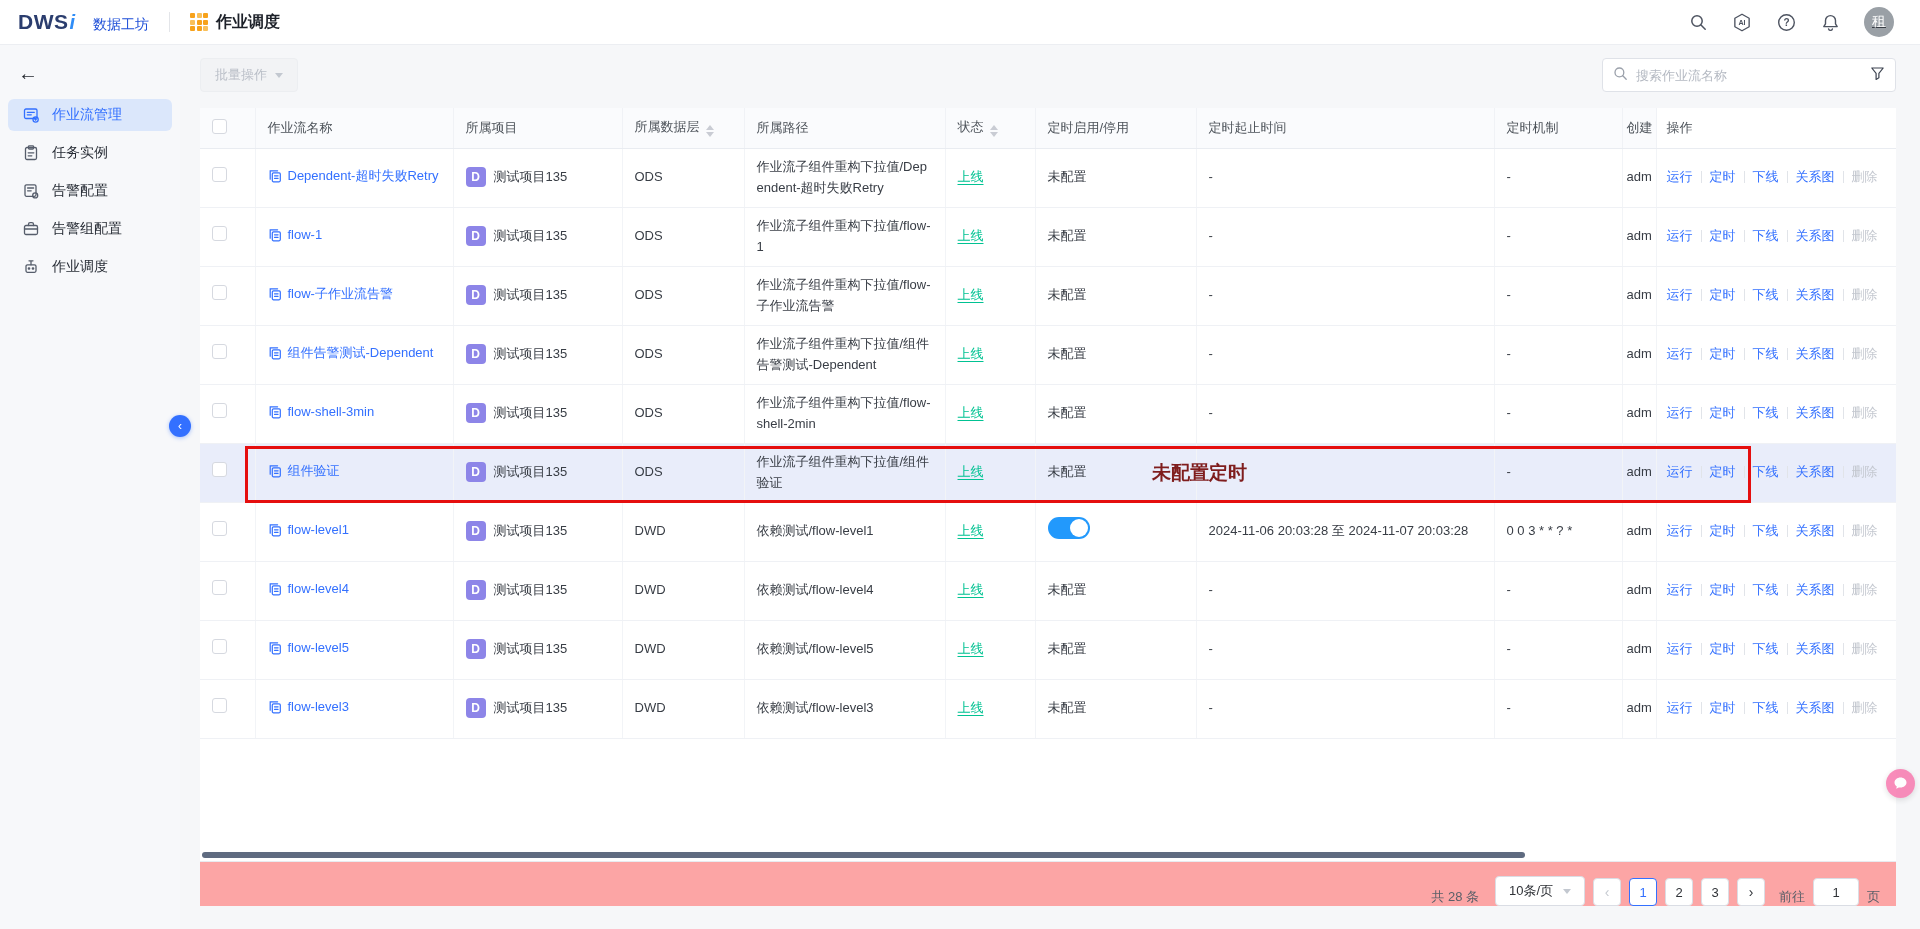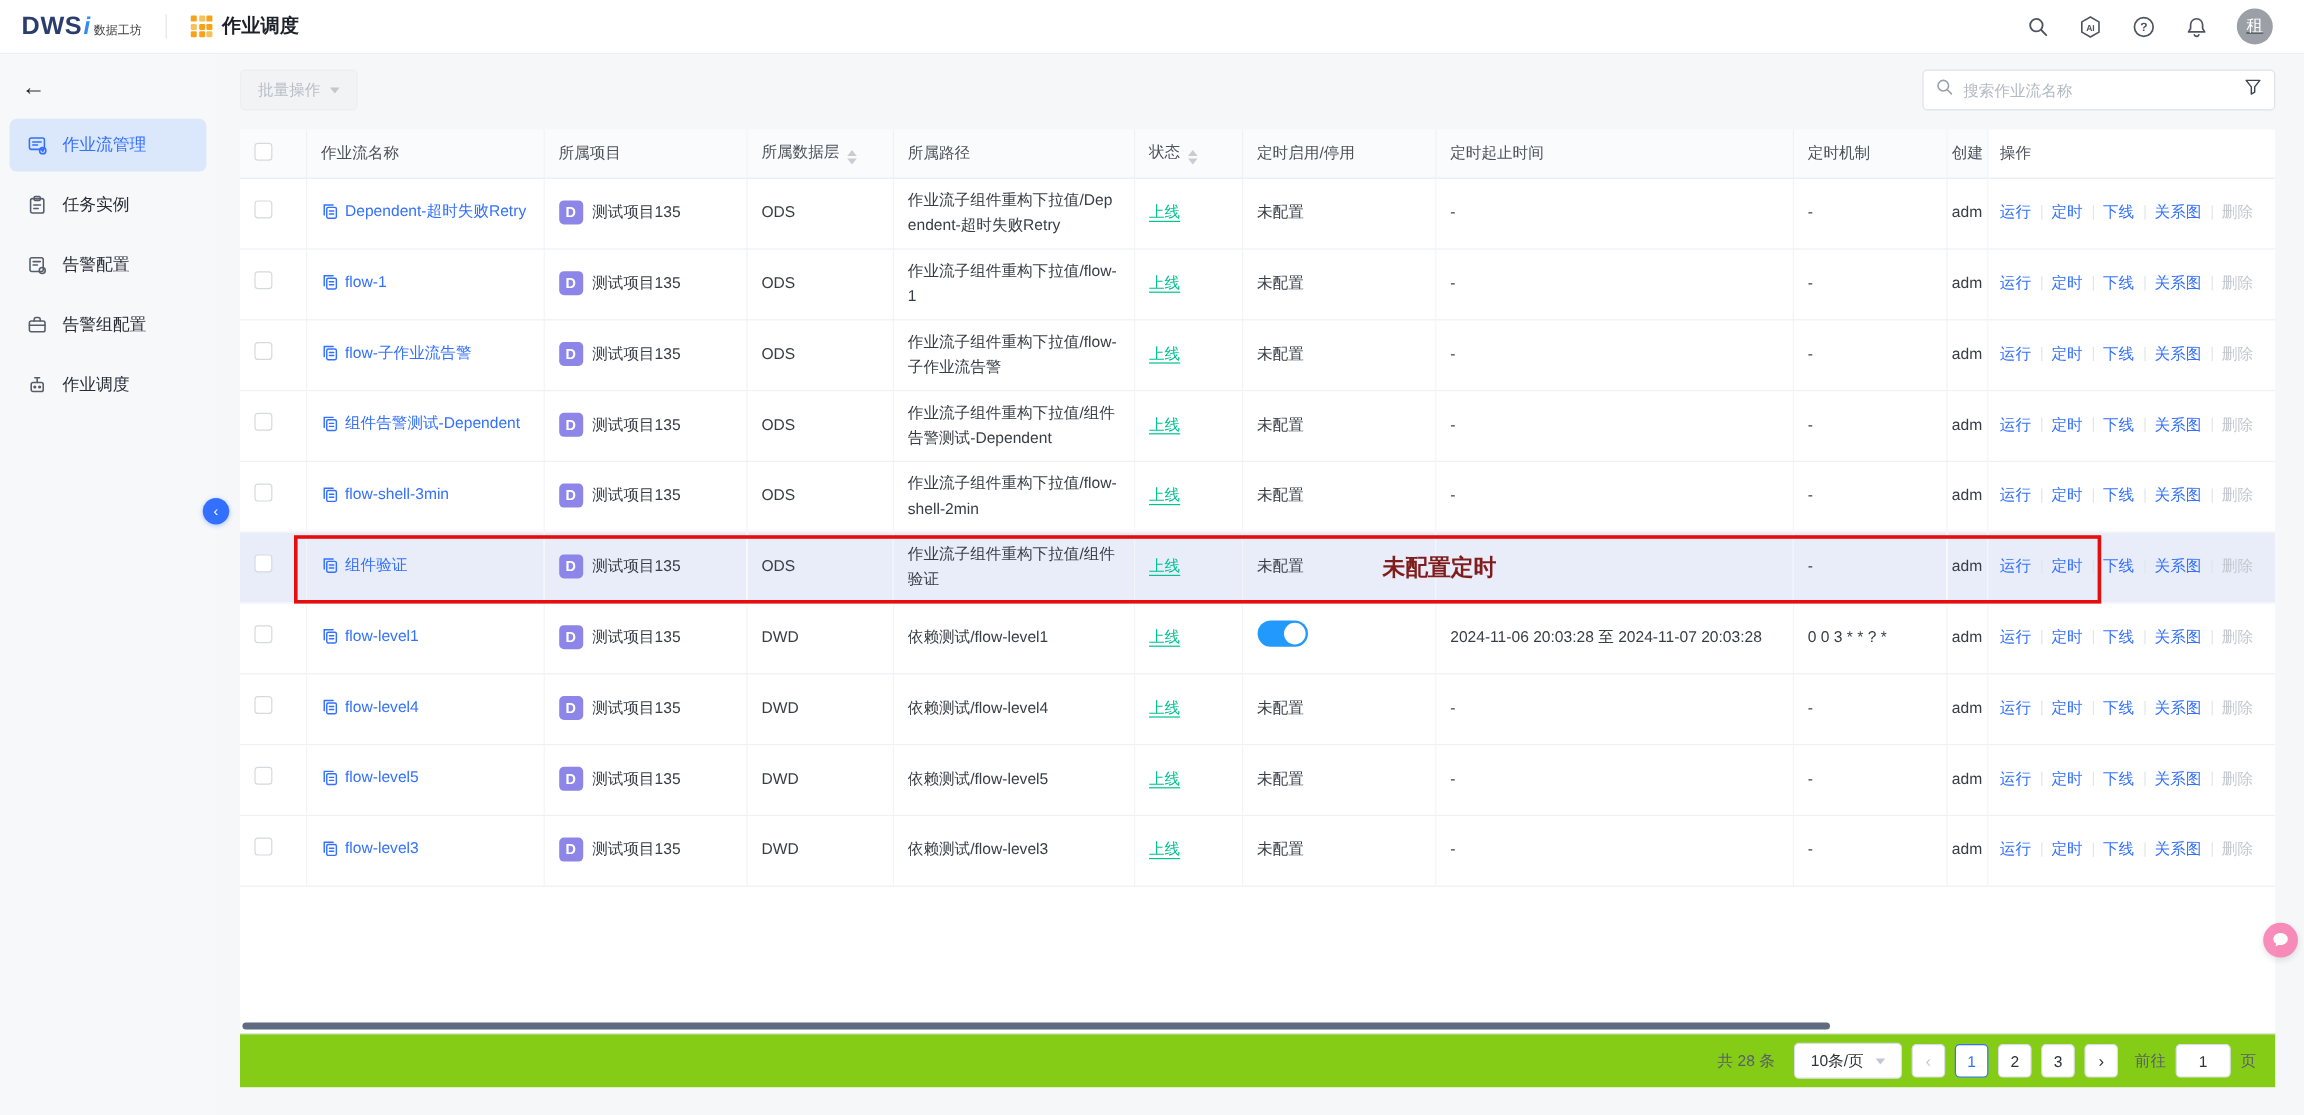--- a/index.html
+++ b/index.html
@@ -4,36 +4,36 @@
 <style>
   * { box-sizing: border-box; margin: 0; padding: 0; }
   html,body { width:1920px; height:929px; overflow:hidden; font-family:"Liberation Sans","DejaVu Sans",sans-serif; background:#f6f7f9; color:#383d45; }
   .app { position:relative; width:1920px; height:929px; }
 
   
   .topbar { position:absolute; top:0; left:0; right:0; height:45px; background:#fff; border-bottom:1px solid #eceef2; display:flex; align-items:center; padding:0 26px 0 18px; z-index:20; }
   .logo { display:flex; align-items:baseline; }
   .logo-dws { font-weight:bold; font-size:21px; color:#2b3d6e; letter-spacing:.5px; }
   .logo-i { font-weight:bold; font-style:italic; font-size:20px; color:#2f8df7; margin-left:1px; }
-  .logo-prod { font-size:10px; color:#404040; margin-left:3px; }
+  .logo-prod { font-size:14px; color:#1d4ed8; margin-left:18px; }
   .topbar-divider { width:1px; height:20px; background:#e3e5e9; margin:0 20px; }
   .grid-icon { display:grid; grid-template-columns:repeat(3,5px); grid-template-rows:repeat(3,5px); gap:1.5px; margin-right:8px; }
   .grid-icon i { background:#f7a21b; border-radius:1px; }
   .grid-icon i:nth-child(2), .grid-icon i:nth-child(4), .grid-icon i:nth-child(9) { background:#f9c05a; }
   .app-title { font-size:16px; font-weight:bold; color:#1d2129; }
   .topbar-right { margin-left:auto; display:flex; align-items:center; gap:24px;text-decoration:underline; }
   .tb-icon { width:20px; height:20px; color:#4d5360; display:flex; align-items:center; justify-content:center; cursor:pointer; }
   .tb-icon svg { display:block; }
   .avatar { width:30px; height:30px; border-radius:50%; background:#9aa0a6; color:#fff; font-size:14px; display:flex; align-items:center; justify-content:center; cursor:pointer; }
 
   
   .sidebar { position:absolute; top:45px; left:0; width:180px; bottom:0; background:#f7f8fa; z-index:10; }
   .back-arrow { margin:16px 0 14px 16px; width:24px; height:24px; font-size:20px; color:#1f2329; display:flex; align-items:center; justify-content:center; cursor:pointer; }
   .menu { padding:0 8px; }
-  .menu-item { display:flex; align-items:center; height:44px; padding:0 10px 0 14px; border-radius:6px; margin-bottom:6px; color:#272c35; font-size:14px; cursor:pointer; }
+  .menu-item { display:flex; align-items:center; height:32px; padding:0 10px 0 14px; border-radius:6px; margin-bottom:6px; color:#272c35; font-size:14px; cursor:pointer; }
   .menu-item .menu-icon { width:18px; height:18px; margin-right:12px; color:#565d6b; flex-shrink:0; }
   .menu-item.active { background:#dbe7fb; color:#3370ff; }
   .menu-item.active .menu-icon { color:#3370ff; }
   .collapse-btn { position:absolute; left:169px; top:415px; width:22px; height:22px; border-radius:50%; background:#3370ff; color:#fff; font-size:12px; display:flex; align-items:center; justify-content:center; cursor:pointer; z-index:30; box-shadow:0 1px 4px rgba(51,112,255,.4); }
 
   
   .main { position:absolute; top:45px; left:180px; right:0; bottom:0; background:#f6f7f9; padding:13px 24px 0 20px; }
   .toolbar { display:flex; align-items:center; justify-content:space-between; height:34px; }
   .batch-btn { height:34px; padding:0 14px; background:#f2f3f5; border:1px solid #eceef1; border-radius:4px; color:#b9bec7; font-size:13px; display:flex; align-items:center; gap:8px; cursor:not-allowed; }
   .caret { width:0; height:0; border-left:4px solid transparent; border-right:4px solid transparent; border-top:5px solid #c3c8d0; }
@@ -70,21 +70,21 @@
   .act-link { color:#3370ff; text-decoration:none; font-size:13px; cursor:pointer; }
   .act-link.disabled { color:#c3c7cf; cursor:not-allowed; }
   .act-sep { width:1px; height:12px; background:#e1e4e9; margin:0 8px; }
 
   
   .red-rect { position:absolute; left:45px; top:338px; width:1506px; height:57px; border:3px solid #e50e0e; pointer-events:none; z-index:6; }
   .red-note { position:absolute; left:952px; top:352px; font-size:19px; font-weight:bold; color:#7f1d1d; z-index:7; }
   .hscroll { position:absolute; left:2px; top:744px; width:1323px; height:6px; border-radius:3px; background:#5f6b80; cursor:grab; z-index:5; }
 
   
-  .pagination { position:absolute; left:0; right:0; bottom:0; height:45px; border-top:1px solid #e8ebf0; display:flex; align-items:center; justify-content:flex-end; padding-right:16px; gap:8px; font-size:13px; color:#5a5f68; background:#84cc16; }
+  .pagination { position:absolute; left:0; right:0; bottom:0; height:45px; border-top:1px solid #e8ebf0; display:flex; align-items:flex-end; justify-content:flex-end; padding-right:16px; gap:8px; font-size:13px; color:#5a5f68; background:#fca5a5; }
   .pg-total { margin-right:8px; }
   .pg-size { width:90px; height:30px; border:1px solid #dadde4; border-radius:4px; display:flex; align-items:center; justify-content:center; gap:10px; color:#303338; cursor:pointer; background:#fff; }
   .pg-btn { width:28px; height:28px; border:1px solid #dadde4; border-radius:4px; display:flex; align-items:center; justify-content:center; background:#fff; color:#303338; cursor:pointer; font-size:13px; }
   .pg-btn.nav { font-size:14px; }
   .pg-btn.disabled { color:#c6cad1; cursor:not-allowed; }
   .pg-btn.active { border-color:#3370ff; color:#3370ff; }
   .pg-goto { margin-left:6px; }
   .pg-input { width:46px; height:28px; border:1px solid #dadde4; border-radius:4px; text-align:center; font-size:13px; color:#303338; outline:none; font-family:inherit; }
 
   .float-btn { position:absolute; left:1886px; top:769px; width:29px; height:29px; border-radius:50%; background:#f779ae; opacity:.85; color:#fff; display:flex; align-items:center; justify-content:center; cursor:pointer; z-index:40; box-shadow:0 2px 6px rgba(0,0,0,.15); }

